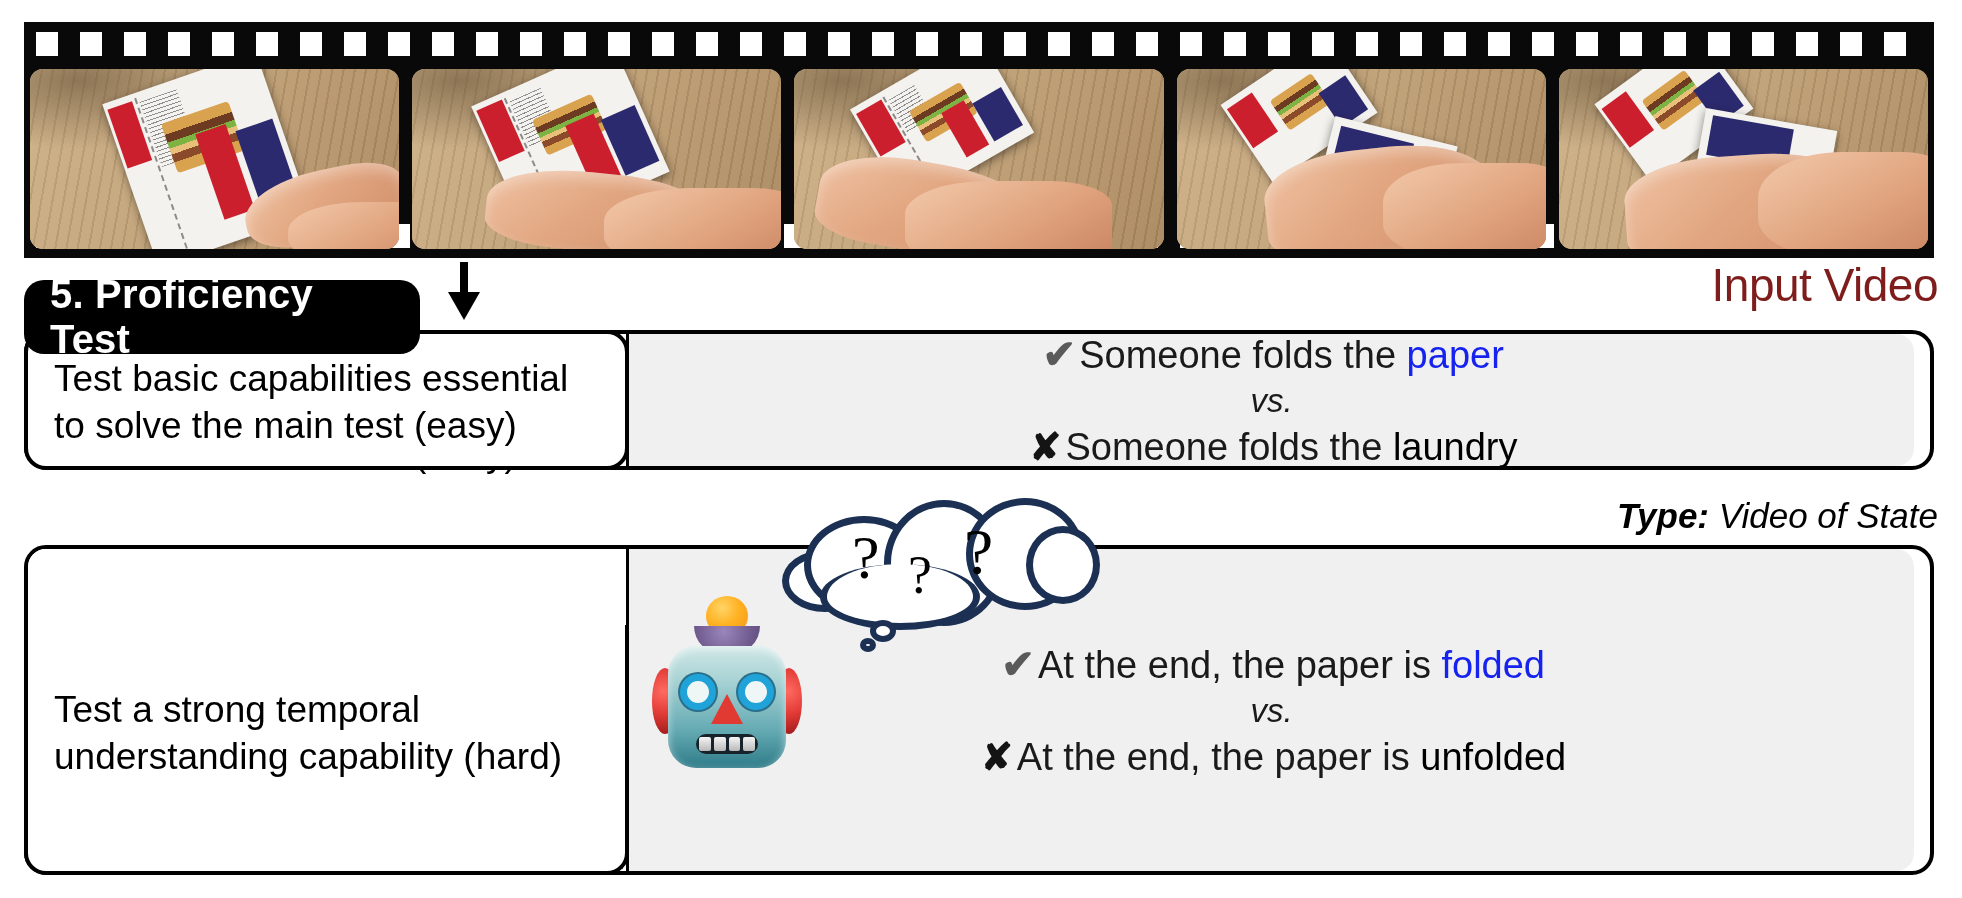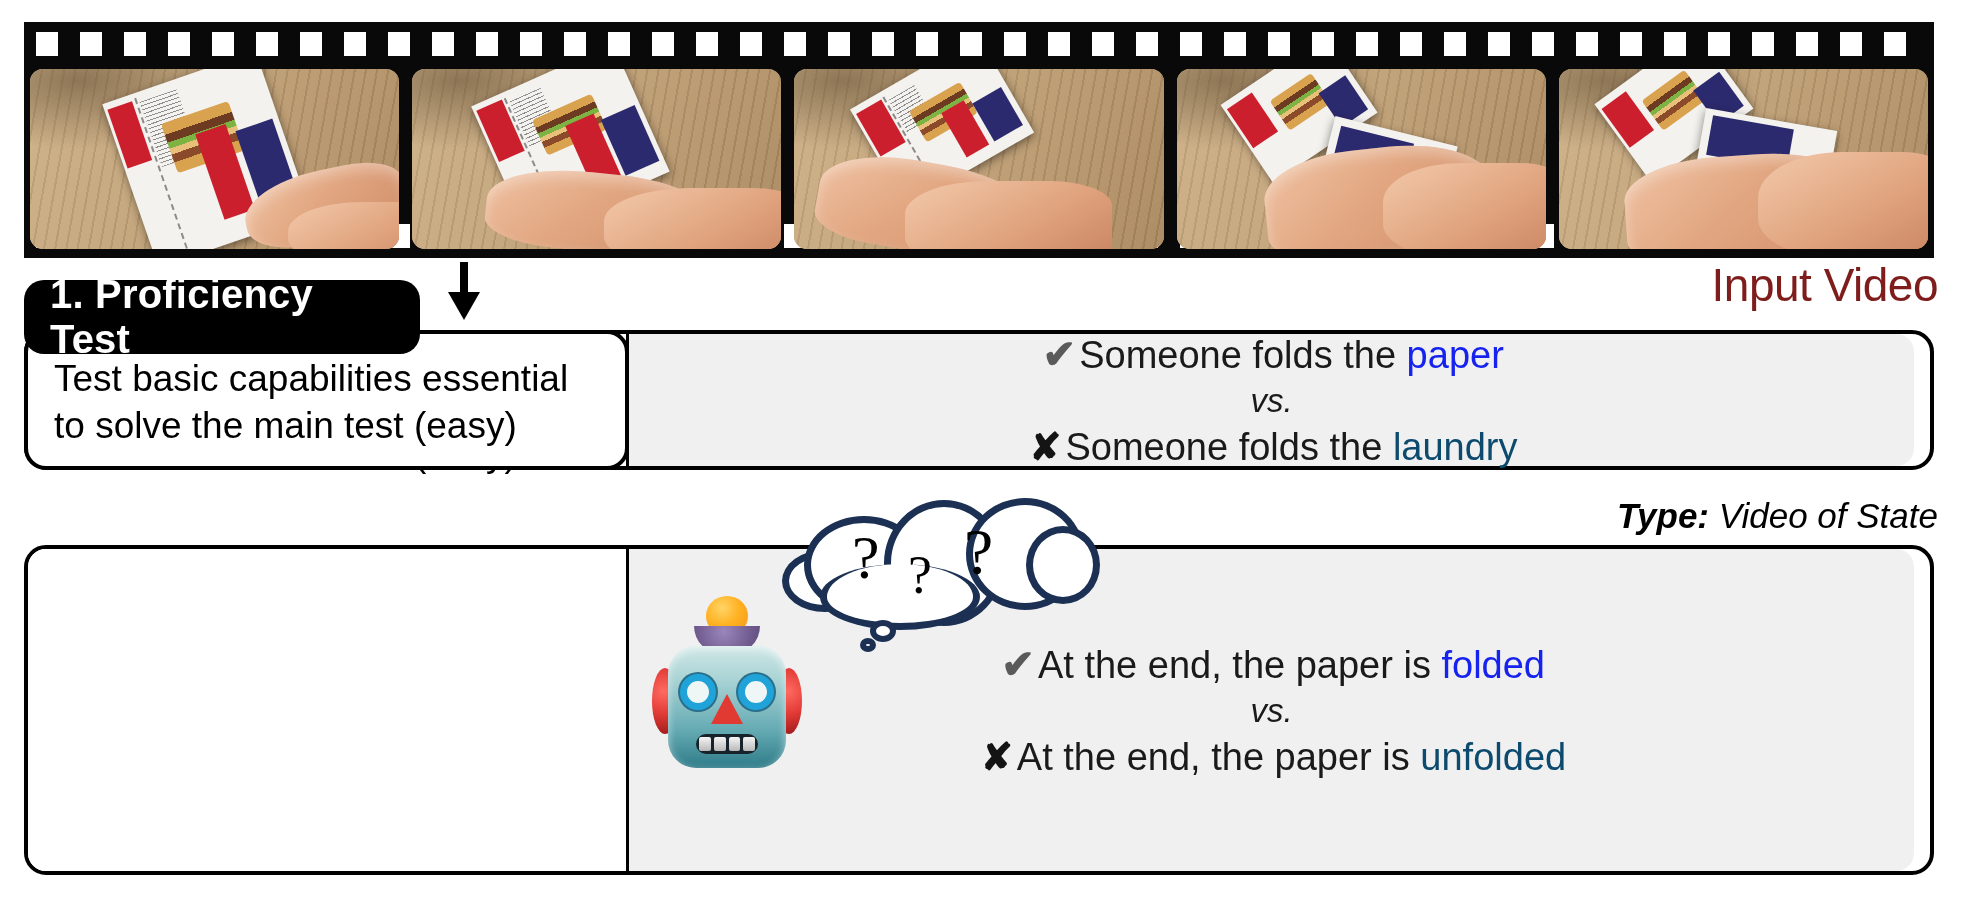--- a/index.html
+++ b/index.html
@@ -217,21 +217,21 @@
   .mark.check { color: #5a5a5a; font-size: 40px; }
   .mark.cross { color: #141414; font-size: 38px; }
   .vs-line {
     font-size: 33px;
     font-style: italic;
     color: #1a1a1a;
     line-height: 1.3;
     margin: 2px 16px;
   }
   .hl-correct { color: #1622ee; }
-  .hl-wrong   { color: #0c4a6e; }
+  .hl-wrong   { color: #000000; }
 
   
   .pill {
     position: absolute;
     background: #000;
     border-radius: 20px;
     color: #fff;
     display: flex;
     align-items: center;
     padding: 0 26px;
@@ -568,41 +568,44 @@
         <span class="mark cross">✘</span><span>Someone folds the </span><span class="hl-wrong">laundry</span>
       </div>
     </div>
   </div>
 
   <div class="test-block" style="left:24px; top:330px; width:605px; height:140px; background:#fff; z-index:3;">
     <div class="test-desc" style="top:22px; font-size:37px;">Test basic capabilities essential to solve the main test (easy)</div>
   </div>
 
   <div class="pill" style="left:24px; top:280px; width:396px; height:74px;">
-    <span>1. Proficiency Test</span>
+    <span>5. Proficiency Test</span>
   </div>
 
   <div class="type-label" style="top:496px;">
     <b>Type:</b>
     <span>Video of State</span>
   </div>
 
   <div class="test-block" style="left:24px; top:545px; width:1910px; height:330px;">
     <div class="test-left"></div>
     <div class="test-right">
       <div class="qa-line">
         <span class="mark check">✔</span><span>At the end, the paper is </span><span class="hl-correct">folded</span>
       </div>
       <div class="vs-line">vs.</div>
       <div class="qa-line">
         <span class="mark cross">✘</span><span>At the end, the paper is </span><span class="hl-wrong">unfolded</span>
       </div>
     </div>
   </div>
 
+  <div class="test-block" style="left:24px; top:625px; width:605px; height:250px; background:#fff; z-index:3; border-radius:0 0 22px 22px; border-top:none;">
+    <div class="test-desc" style="top:62px; font-size:37px;">Test a strong temporal understanding capability (hard)</div>
+  </div>
 
 
   <div class="thought" style="left:780px; top:492px;">
     <div class="lobe" style="left:2px;  top:58px; width:86px;  height:62px;"></div>
     <div class="lobe" style="left:24px; top:24px; width:120px; height:98px;"></div>
     <div class="lobe" style="left:104px;top:8px;  width:120px; height:126px;"></div>
     <div class="lobe" style="left:186px;top:6px;  width:118px; height:112px;"></div>
     <div class="lobe" style="left:246px;top:34px; width:74px;  height:78px;"></div>
     <div class="lobe" style="left:40px; top:72px; width:160px; height:66px; border-top:none; background:#fff;"></div>
     <div class="tail" style="left:90px; top:128px; width:26px; height:22px;"></div>

